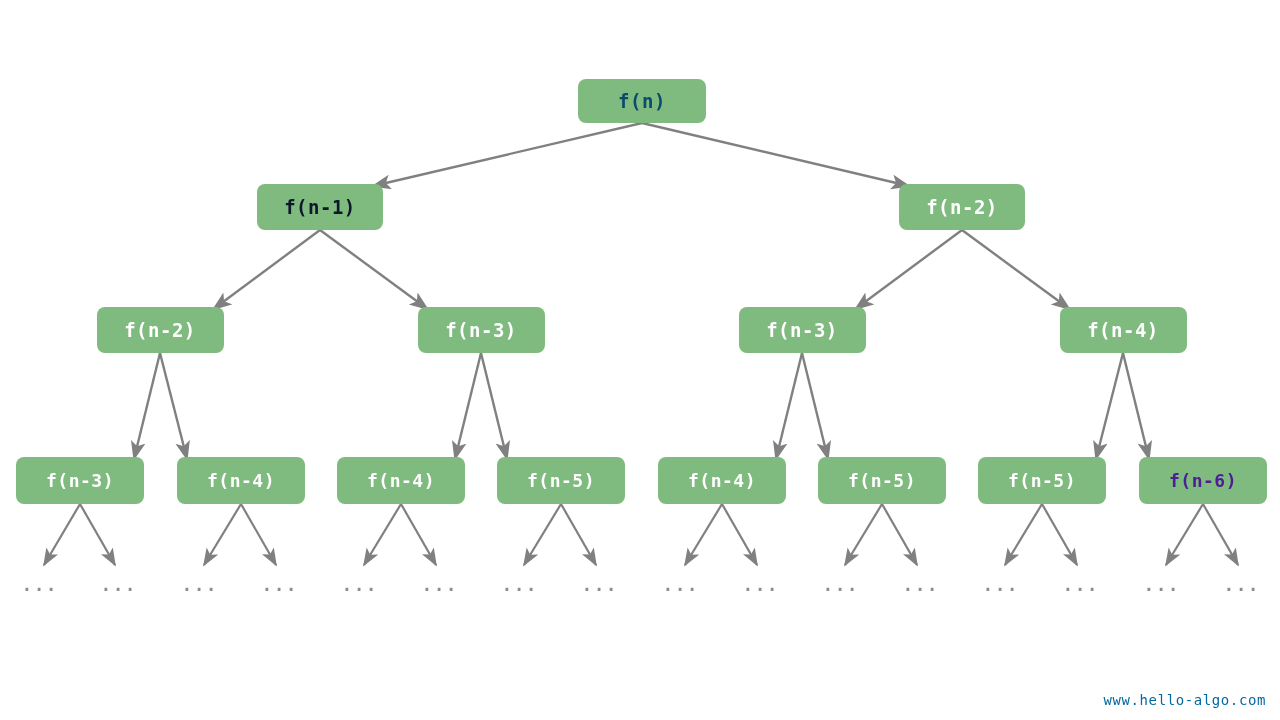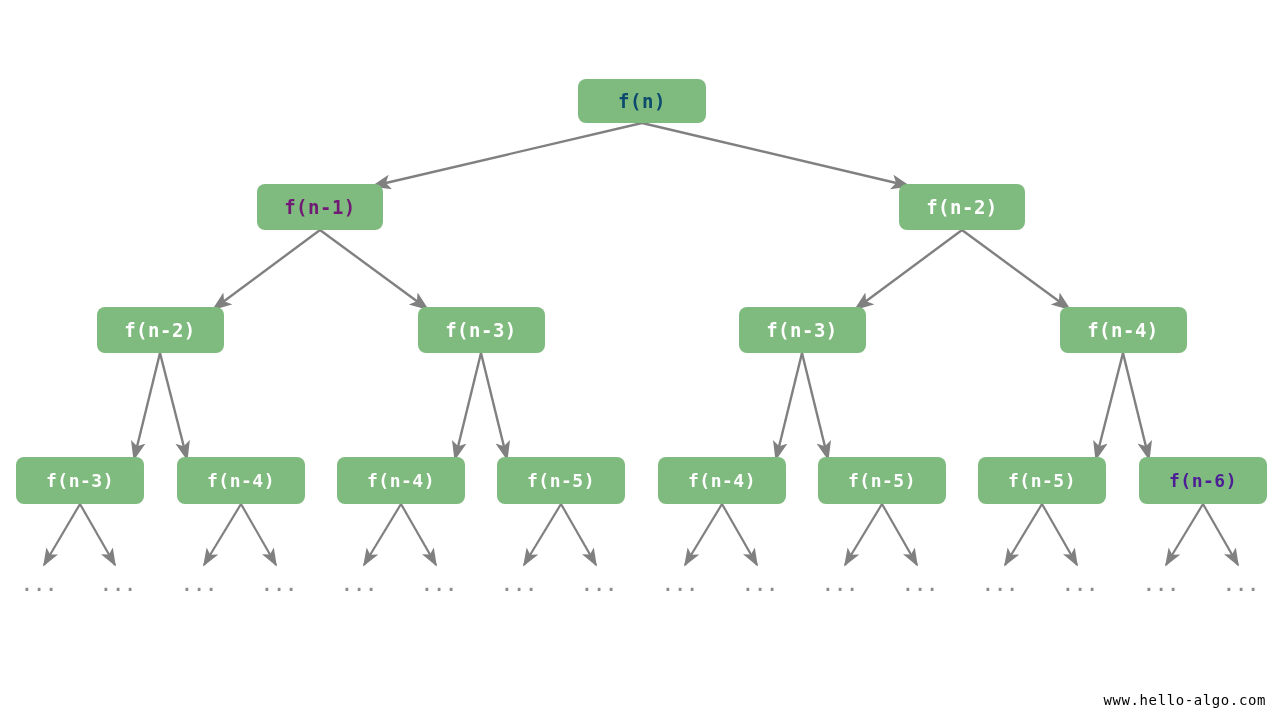--- a/index.html
+++ b/index.html
@@ -107,21 +107,21 @@
         <line x1="882" y1="504" x2="917" y2="565" stroke="#808080" stroke-width="2.2" marker-end="url(#arrowhead)"></line>
         <line x1="1042" y1="504" x2="1005" y2="565" stroke="#808080" stroke-width="2.2" marker-end="url(#arrowhead)"></line>
         <line x1="1042" y1="504" x2="1077" y2="565" stroke="#808080" stroke-width="2.2" marker-end="url(#arrowhead)"></line>
         <line x1="1203" y1="504" x2="1166" y2="565" stroke="#808080" stroke-width="2.2" marker-end="url(#arrowhead)"></line>
         <line x1="1203" y1="504" x2="1238" y2="565" stroke="#808080" stroke-width="2.2" marker-end="url(#arrowhead)"></line>
       </g>
   </svg>
 
   <div id="node-layer">
       <div class="node" style="left: 578px; top: 79px; width: 128px; height: 44px; font-size: 19px; background: rgb(127, 186, 127); color: #0c4a6e;">f(n)</div>
-      <div class="node" style="left: 257px; top: 184px; width: 126px; height: 46px; font-size: 19px; background: rgb(127, 186, 127); color: #701a75;">f(n-1)</div>
+      <div class="node" style="left: 257px; top: 184px; width: 126px; height: 46px; font-size: 19px; background: rgb(127, 186, 127); color: #0f172a;">f(n-1)</div>
       <div class="node" style="left: 899px; top: 184px; width: 126px; height: 46px; font-size: 19px; background: rgb(127, 186, 127); color: rgb(255, 255, 255);">f(n-2)</div>
       <div class="node" style="left: 96.5px; top: 307px; width: 127px; height: 46px; font-size: 19px; background: rgb(127, 186, 127); color: rgb(255, 255, 255);">f(n-2)</div>
       <div class="node" style="left: 417.5px; top: 307px; width: 127px; height: 46px; font-size: 19px; background: rgb(127, 186, 127); color: rgb(255, 255, 255);">f(n-3)</div>
       <div class="node" style="left: 738.5px; top: 307px; width: 127px; height: 46px; font-size: 19px; background: rgb(127, 186, 127); color: rgb(255, 255, 255);">f(n-3)</div>
       <div class="node" style="left: 1059.5px; top: 307px; width: 127px; height: 46px; font-size: 19px; background: rgb(127, 186, 127); color: rgb(255, 255, 255);">f(n-4)</div>
       <div class="node" style="left: 16px; top: 457px; width: 128px; height: 47px; font-size: 18px; background: rgb(127, 186, 127); color: rgb(255, 255, 255);">f(n-3)</div>
       <div class="node" style="left: 177px; top: 457px; width: 128px; height: 47px; font-size: 18px; background: rgb(127, 186, 127); color: rgb(255, 255, 255);">f(n-4)</div>
       <div class="node" style="left: 337px; top: 457px; width: 128px; height: 47px; font-size: 18px; background: rgb(127, 186, 127); color: rgb(255, 255, 255);">f(n-4)</div>
       <div class="node" style="left: 497px; top: 457px; width: 128px; height: 47px; font-size: 18px; background: rgb(127, 186, 127); color: rgb(255, 255, 255);">f(n-5)</div>
       <div class="node" style="left: 658px; top: 457px; width: 128px; height: 47px; font-size: 18px; background: rgb(127, 186, 127); color: rgb(255, 255, 255);">f(n-4)</div>
@@ -141,14 +141,14 @@
       <div class="ellipsis" style="left: 681px; top: 585px; color: rgb(140, 140, 140);">...</div>
       <div class="ellipsis" style="left: 761px; top: 585px; color: rgb(140, 140, 140);">...</div>
       <div class="ellipsis" style="left: 841px; top: 585px; color: rgb(140, 140, 140);">...</div>
       <div class="ellipsis" style="left: 921px; top: 585px; color: rgb(140, 140, 140);">...</div>
       <div class="ellipsis" style="left: 1001px; top: 585px; color: rgb(140, 140, 140);">...</div>
       <div class="ellipsis" style="left: 1081px; top: 585px; color: rgb(140, 140, 140);">...</div>
       <div class="ellipsis" style="left: 1162px; top: 585px; color: rgb(140, 140, 140);">...</div>
       <div class="ellipsis" style="left: 1242px; top: 585px; color: rgb(140, 140, 140);">...</div>
     </div>
 
-  <div id="watermark" style="color: #000000;">www.hello-algo.com</div>
+  <div id="watermark" style="color: #0369a1;">www.hello-algo.com</div>
 </div>
 
 </body></html>

